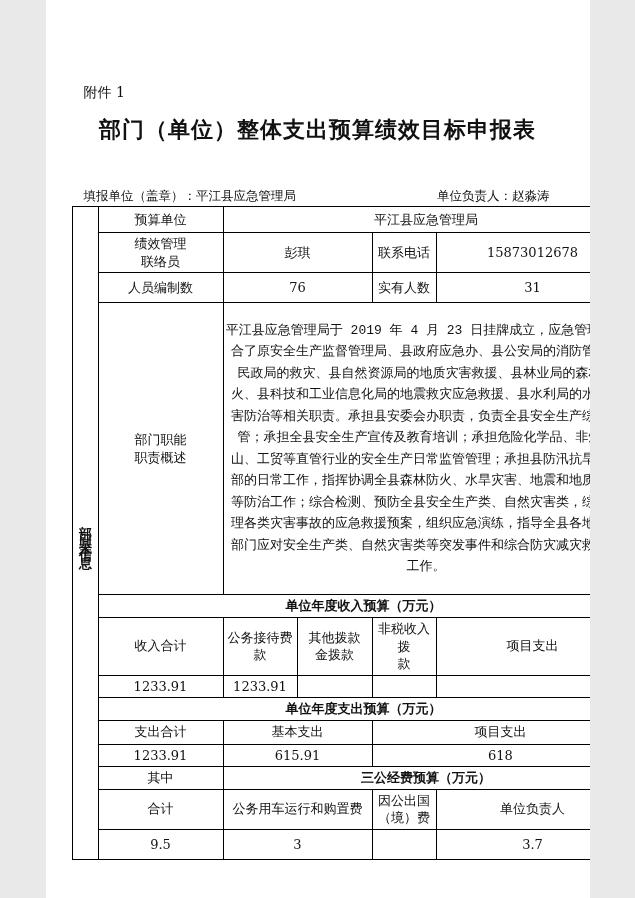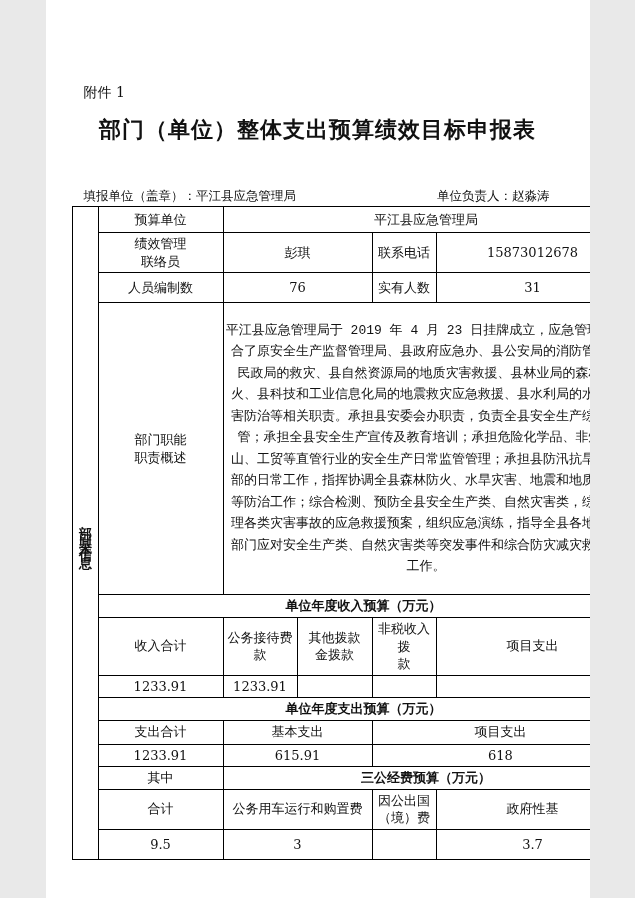--- a/index.html
+++ b/index.html
@@ -125,21 +125,21 @@
       </tr>
       <tr style="height:22px">
         <td>其中</td>
         <td colspan="4" class="hdr">三公经费预算（万元）</td>
       </tr>
       <tr style="height:38px">
         <td>合计</td>
         <td colspan="2" class="sm">公务用车运行和购置费</td>
         <td class="ml sm">因公出国
 （境）费</td>
-        <td>政府性基</td>
+        <td>单位负责人</td>
       </tr>
       <tr style="height:30px">
         <td>9.5</td>
         <td colspan="2">3</td>
         <td></td>
         <td>3.7</td>
       </tr>
     </tbody>
   </table>
 

